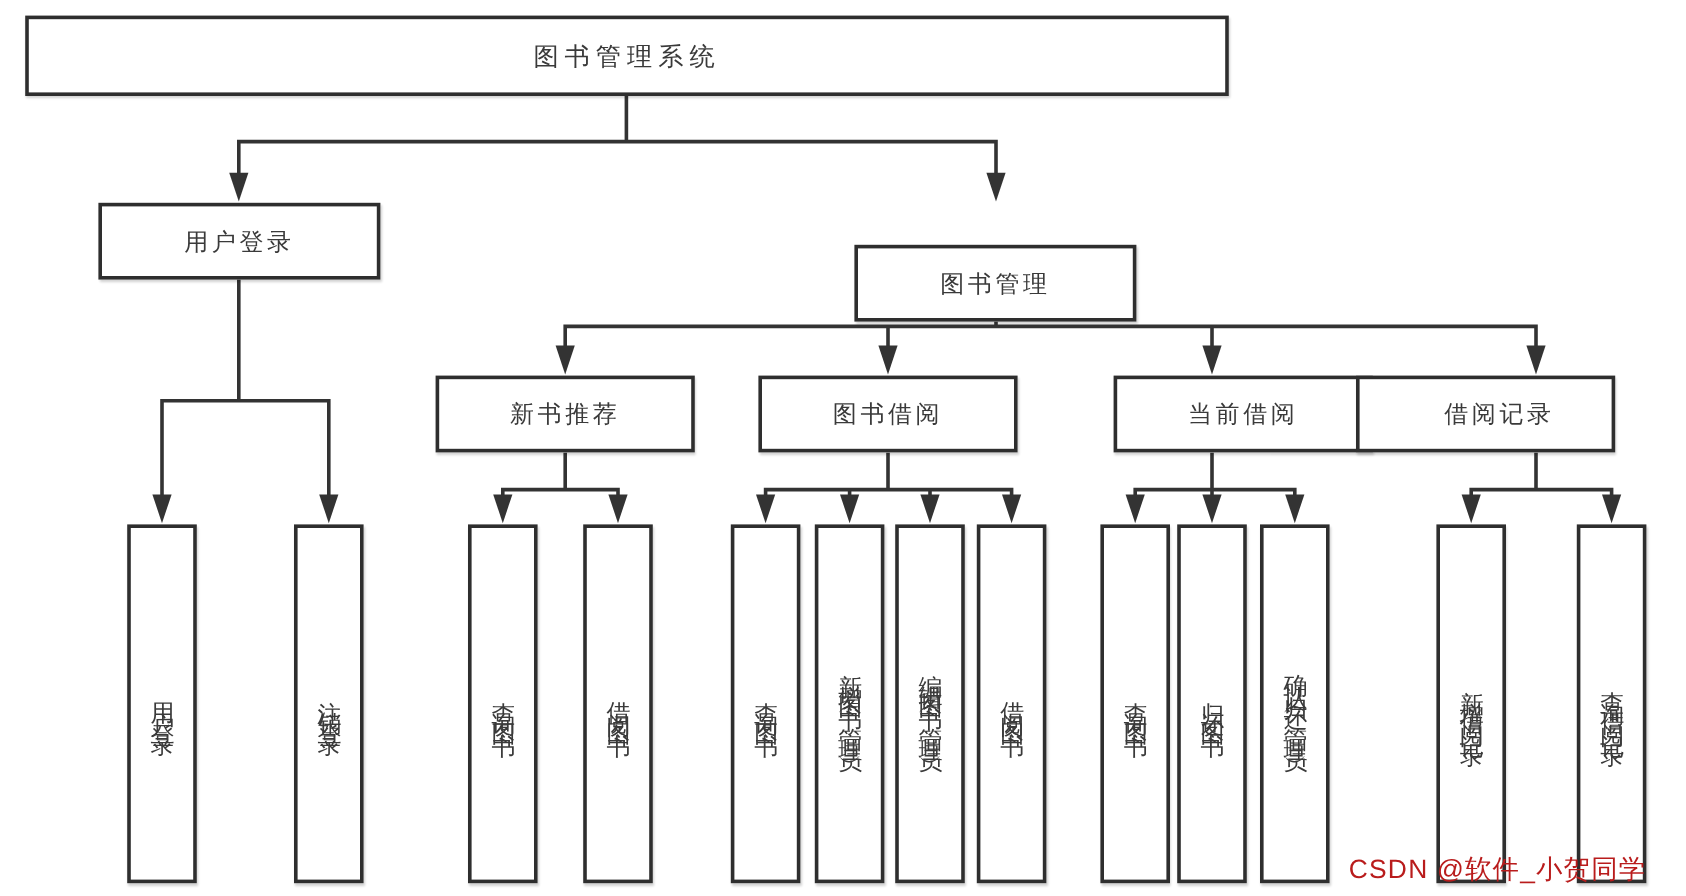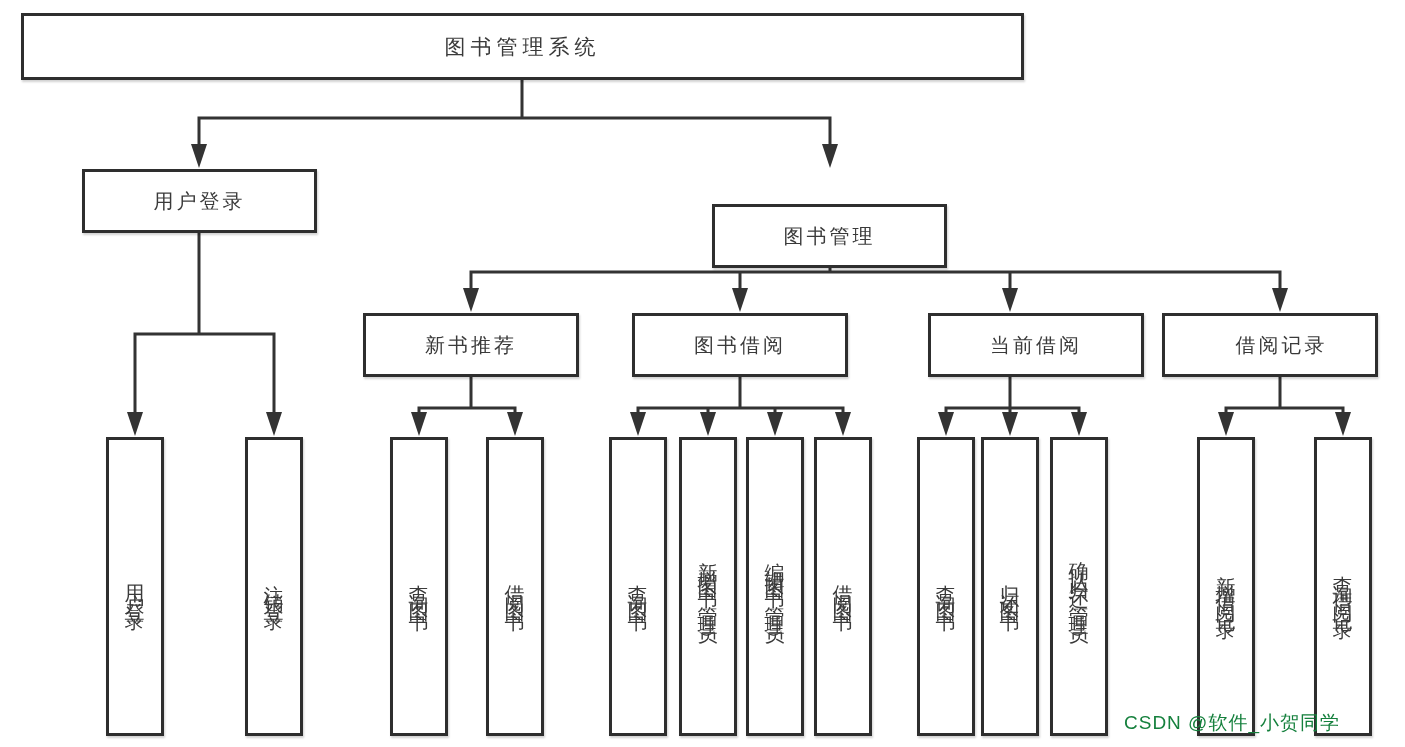--- a/index.html
+++ b/index.html
@@ -14,34 +14,34 @@
     z-index:2;
   }
   .lvl-root{left:21px;top:13px;width:1003px;height:67px;font-size:21px;letter-spacing:5px;}
   .lvl-branch{top:169px;width:235px;height:64px;font-size:20px;letter-spacing:3px;}
   .b-user{left:82px;}
   .b-book{left:712px;margin-top:35px;}
   .lvl-mod{top:313px;width:216px;height:64px;font-size:20px;letter-spacing:3px;}
   .m-new{left:363px;align-items:center;}
   .m-borrow{left:632px;}
   .m-current{left:903px;margin-left:25px;}
-  .m-record{left:1162px;padding-left:23px;}
+  .m-record{left:1130px;padding-left:23px;}
   .leaf{top:437px;width:58px;height:299px;}
   .leaf span{
     writing-mode:vertical-rl;text-orientation:mixed;
     font-size:20px;letter-spacing:9px;line-height:1.1;
   }
   .l1{left:106px;} .l2{left:245px;}
   .l3{left:390px;} .l4{left:486px;}
   .l5{left:609px;} .l6{left:679px;} .l7{left:746px;} .l8{left:814px;}
   .l9{left:917px;} .l10{left:981px;} .l11{left:1050px;}
   .l12{left:1197px;} .l13{left:1314px;}
   .wm{
     position:absolute;left:1124px;top:710px;z-index:4;
-    font-size:19px;color:#15803d;letter-spacing:1px;white-space:nowrap;
+    font-size:22px;color:#b91c1c;letter-spacing:1px;white-space:nowrap;
   }
   .wire{stroke:#333333;stroke-width:3;fill:none;}
   .ah{fill:#333333;stroke:none;}
 </style>
 </head>
 <body>
 
 <div id="canvas">
 
   <svg id="wires" viewBox="0 0 1405 747" xmlns="http://www.w3.org/2000/svg">

